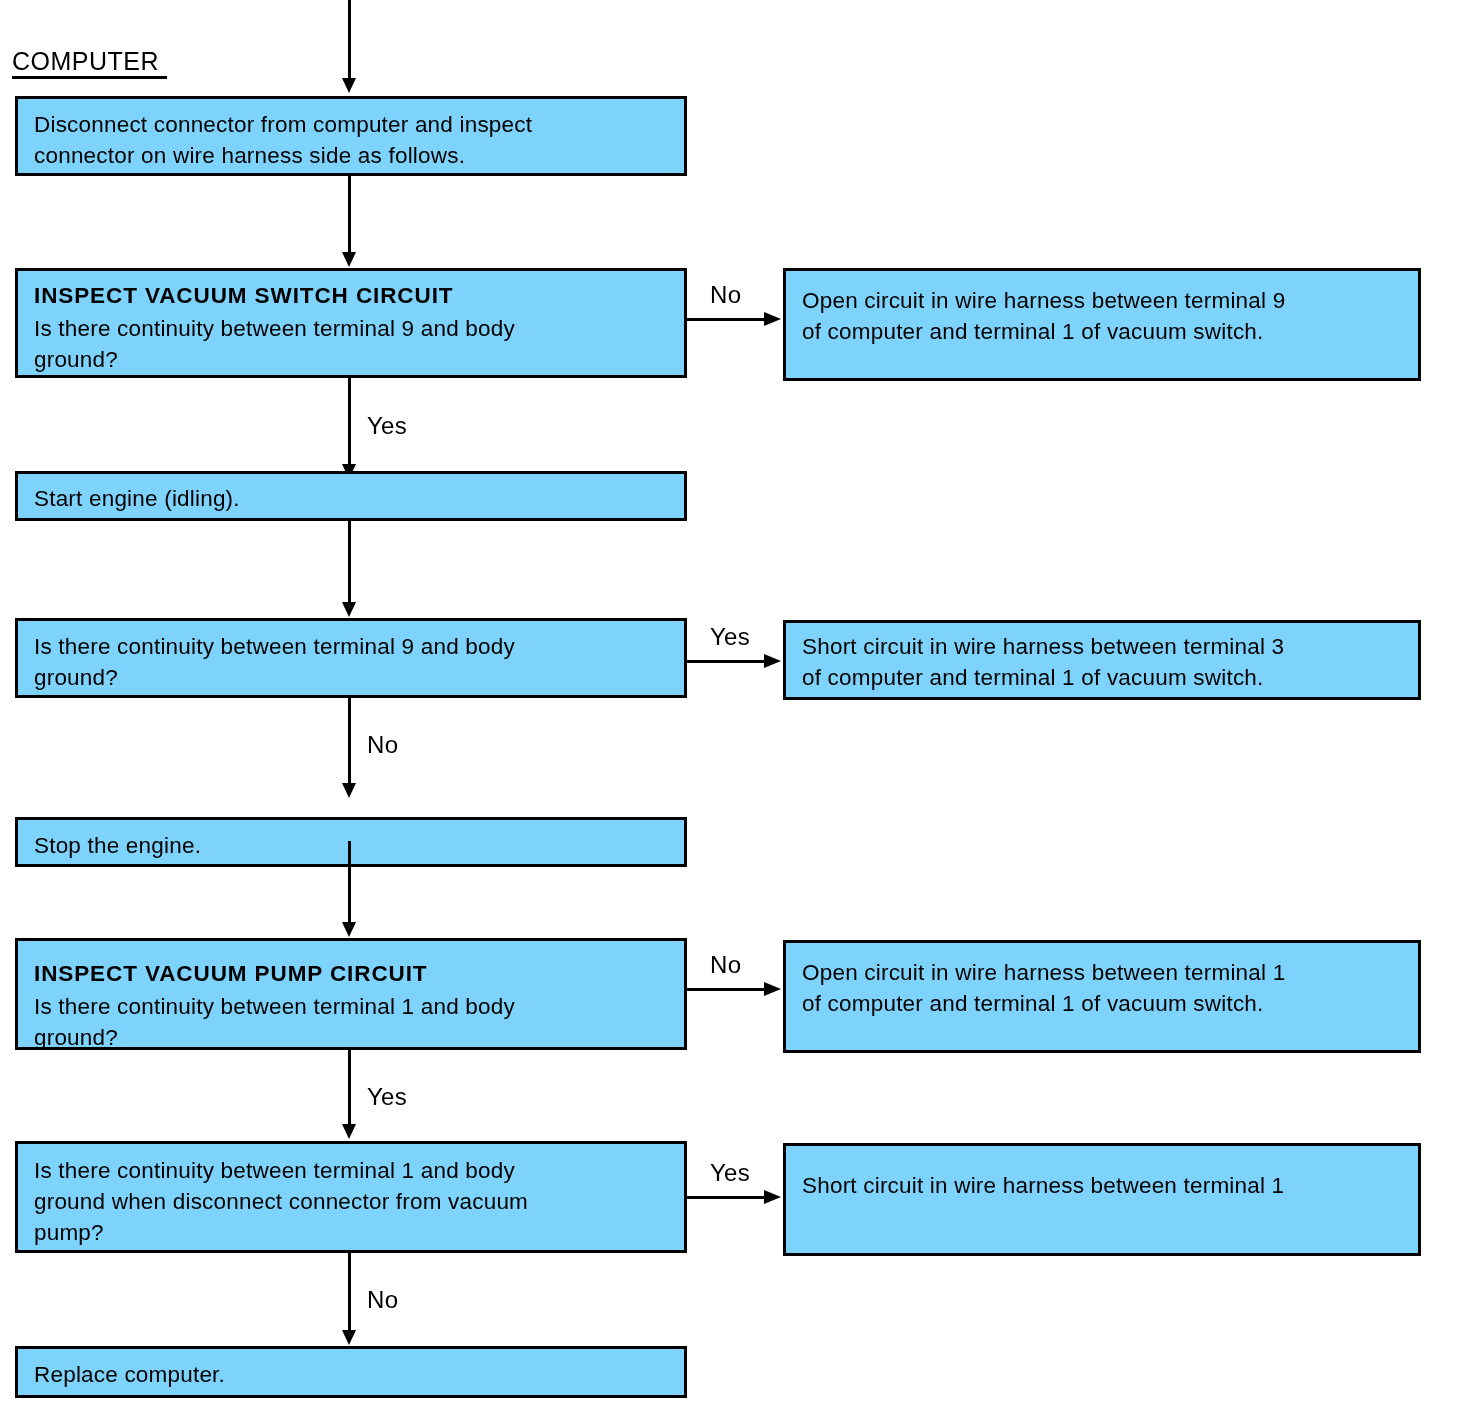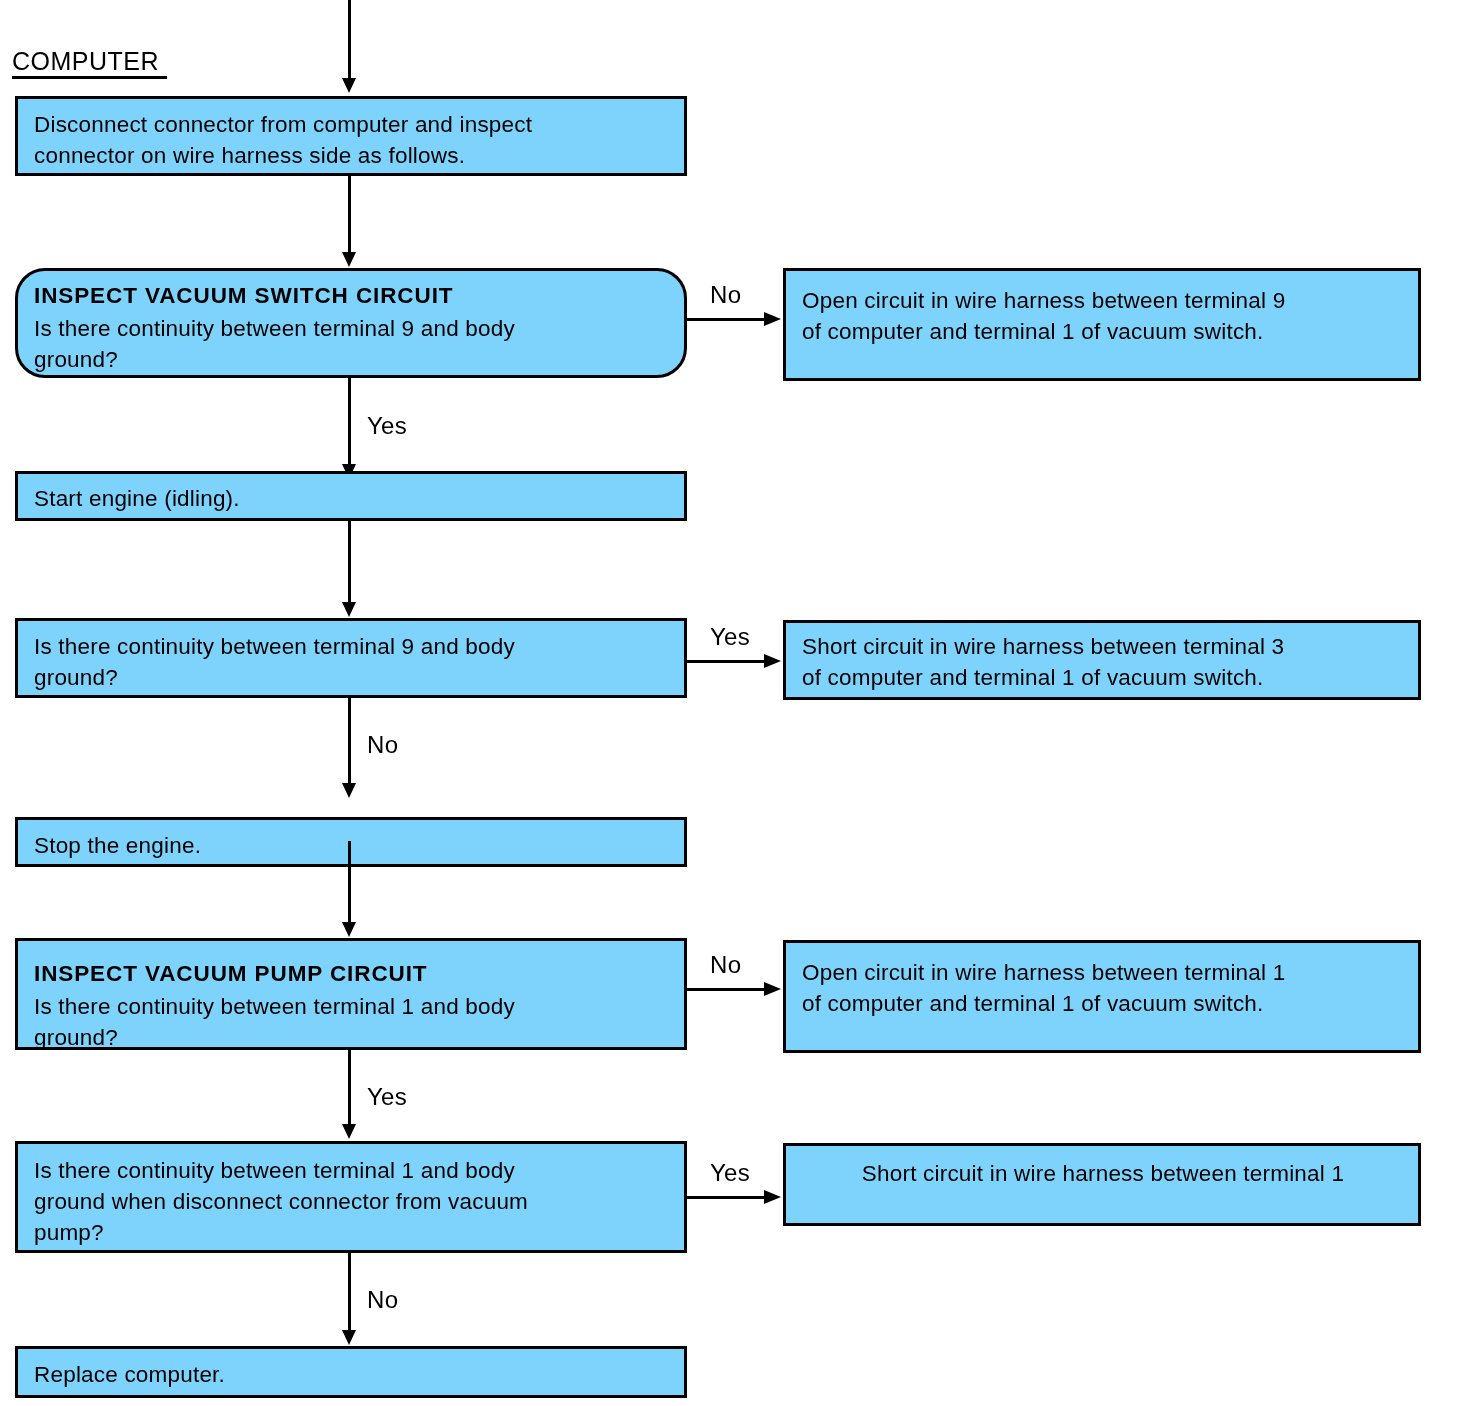--- a/index.html
+++ b/index.html
@@ -97,21 +97,21 @@
   <div class="section-header" style="left:5px; top:48px; width:155px;">COMPUTER</div>
 
   <div class="box" style="left:8px; top:96px; width:672px; height:80px;">
     <div class="line">Disconnect connector from computer and inspect</div>
     <div class="line">connector on wire harness side as follows.</div>
   </div>
 
   <div class="vline" style="left:341px; top:176px; height:76px;"></div>
   <div class="arrow-down" style="left:335px; top:252px;"></div>
 
-  <div class="box" style="left:8px; top:268px; width:672px; height:110px; padding-top:8px;border-radius:30px;">
+  <div class="box" style="left:8px; top:268px; width:672px; height:110px; padding-top:8px;">
     <div class="line bold">INSPECT VACUUM SWITCH CIRCUIT</div>
     <div class="line">Is there continuity between terminal 9 and body</div>
     <div class="line">ground?</div>
   </div>
 
   <div class="hline" style="left:680px; top:318px; width:82px;"></div>
   <div class="arrow-right" style="left:757px; top:312px;"></div>
   <div class="edge-label" style="left:703px; top:283px;">No</div>
 
   <div class="box" style="left:776px; top:268px; width:638px; height:113px; padding-top:14px;">
@@ -177,21 +177,21 @@
   <div class="box" style="left:8px; top:1141px; width:672px; height:112px; padding-top:11px;">
     <div class="line">Is there continuity between terminal 1 and body</div>
     <div class="line">ground when disconnect connector from vacuum</div>
     <div class="line">pump?</div>
   </div>
 
   <div class="hline" style="left:680px; top:1196px; width:82px;"></div>
   <div class="arrow-right" style="left:757px; top:1190px;"></div>
   <div class="edge-label" style="left:703px; top:1161px;">Yes</div>
 
-  <div class="box" style="left:776px; top:1143px; width:638px; height:83px; padding-top:12px;text-align:center;">
+  <div class="box" style="left:776px; top:1143px; width:638px; height:113px; padding-top:24px;">
     <div class="line">Short circuit in wire harness between terminal 1</div>
   </div>
 
   <div class="vline" style="left:341px; top:1253px; height:77px;"></div>
   <div class="arrow-down" style="left:335px; top:1330px;"></div>
   <div class="edge-label" style="left:360px; top:1288px;">No</div>
 
   <div class="box" style="left:8px; top:1346px; width:672px; height:52px; padding-top:10px;">
     <div class="line">Replace computer.</div>
   </div>

